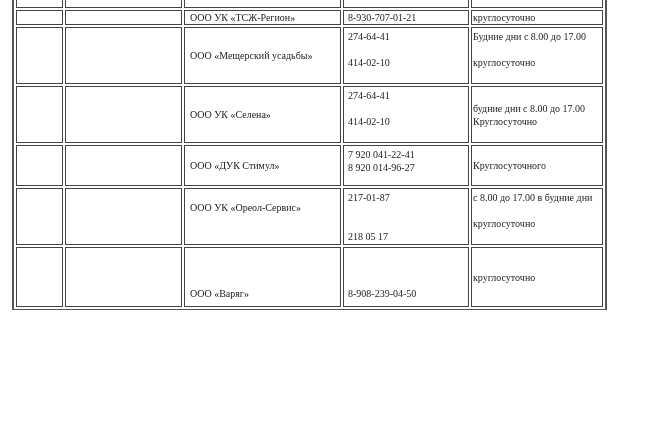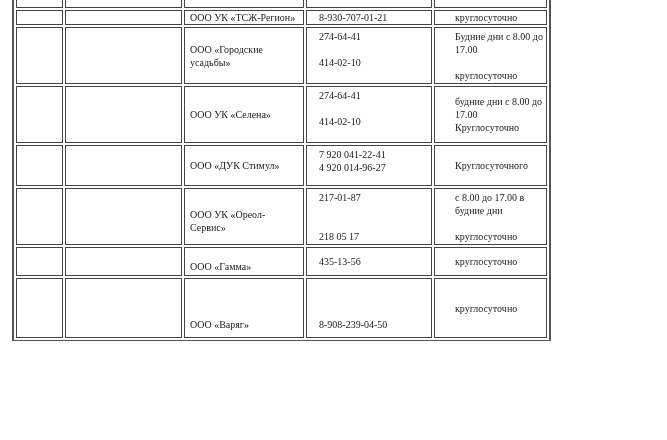--- a/index.html
+++ b/index.html
@@ -5,23 +5,23 @@
     html, body { margin: 0; padding: 0; background: #ffffff; }
     body { width: 667px; height: 440px; overflow: hidden; position: relative;
       font-family: "Liberation Serif", "DejaVu Serif", serif; color: #222; }
     .tbl-wrap { position: absolute; left: 12px; top: -10px; }
     table { border-collapse: separate; border-spacing: 2px; border: 1px solid #555;
       border-left: 2px solid #555; border-right: 2px solid #555; }
     td { border: 1px solid #444; padding: 0 3px; font-size: 10px; line-height: 13px;
       vertical-align: middle; white-space: pre-line; box-sizing: border-box; }
     td.c1 { width: 47px; }
     td.c2 { width: 117px; }
-    td.c3 { width: 120px; padding-left: 5px; }
-    td.c4 { width: 126px; padding-left: 12px; }
-    td.c5 { width: 113px; padding-left: 20px; }
+    td.c3 { width: 157px; padding-left: 5px; }
+    td.c4 { width: 126px; padding-left: 4px; }
+    td.c5 { width: 132px; padding-left: 1px; }
     .top { vertical-align: top; padding-top: 2px; }
     .bot { vertical-align: bottom; padding-bottom: 2px; }
   </style>
 </head>
 <body>
 
 <div class="tbl-wrap">
 <table>
   <tbody>
     <tr style="height:15px">
@@ -34,21 +34,21 @@
     <tr style="height:15px">
       <td class="c1"></td>
       <td class="c2"></td>
       <td class="c3">ООО УК «ТСЖ-Регион»</td>
       <td class="c4">8-930-707-01-21</td>
       <td class="c5">круглосуточно</td>
     </tr>
     <tr style="height:57px">
       <td class="c1"></td>
       <td class="c2"></td>
-      <td class="c3">ООО  «Городские усадьбы»</td>
+      <td class="c3">ООО  «Мещерский усадьбы»</td>
       <td class="c4 top">274-64-41
 
 414-02-10</td>
       <td class="c5 top">Будние дни с 8.00 до 17.00
 
 круглосуточно</td>
     </tr>
     <tr style="height:57px">
       <td class="c1"></td>
       <td class="c2"></td>
@@ -57,41 +57,34 @@
 
 414-02-10</td>
       <td class="c5">будние дни с 8.00 до 17.00
 Круглосуточно</td>
     </tr>
     <tr style="height:41px">
       <td class="c1"></td>
       <td class="c2"></td>
       <td class="c3">ООО «ДУК Стимул»</td>
       <td class="c4 top">7 920 041-22-41
-4 920 014-96-27</td>
+8 920 014-96-27</td>
       <td class="c5">Круглосуточного</td>
     </tr>
     <tr style="height:57px">
       <td class="c1"></td>
       <td class="c2"></td>
-      <td class="c3 bot" style="padding-bottom:10px">ООО УК «Ореол-Сервис»</td>
+      <td class="c3 bot" style="padding-bottom:30px">ООО УК «Ореол-Сервис»</td>
       <td class="c4 top">217-01-87
 
 
 218 05 17</td>
       <td class="c5 top">с 8.00 до 17.00 в будние дни
 
 круглосуточно</td>
-    </tr>
-    <tr style="height:29px">
-      <td class="c1"></td>
-      <td class="c2"></td>
-      <td class="c3 bot">ООО «Гамма»</td>
-      <td class="c4">435-13-56</td>
-      <td class="c5">круглосуточно</td>
     </tr>
     <tr style="height:60px">
       <td class="c1"></td>
       <td class="c2"></td>
       <td class="c3 bot" style="padding-bottom:6px">ООО «Варяг»</td>
       <td class="c4 bot" style="padding-bottom:6px">8-908-239-04-50</td>
       <td class="c5">круглосуточно</td>
     </tr>
   </tbody>
 </table>

